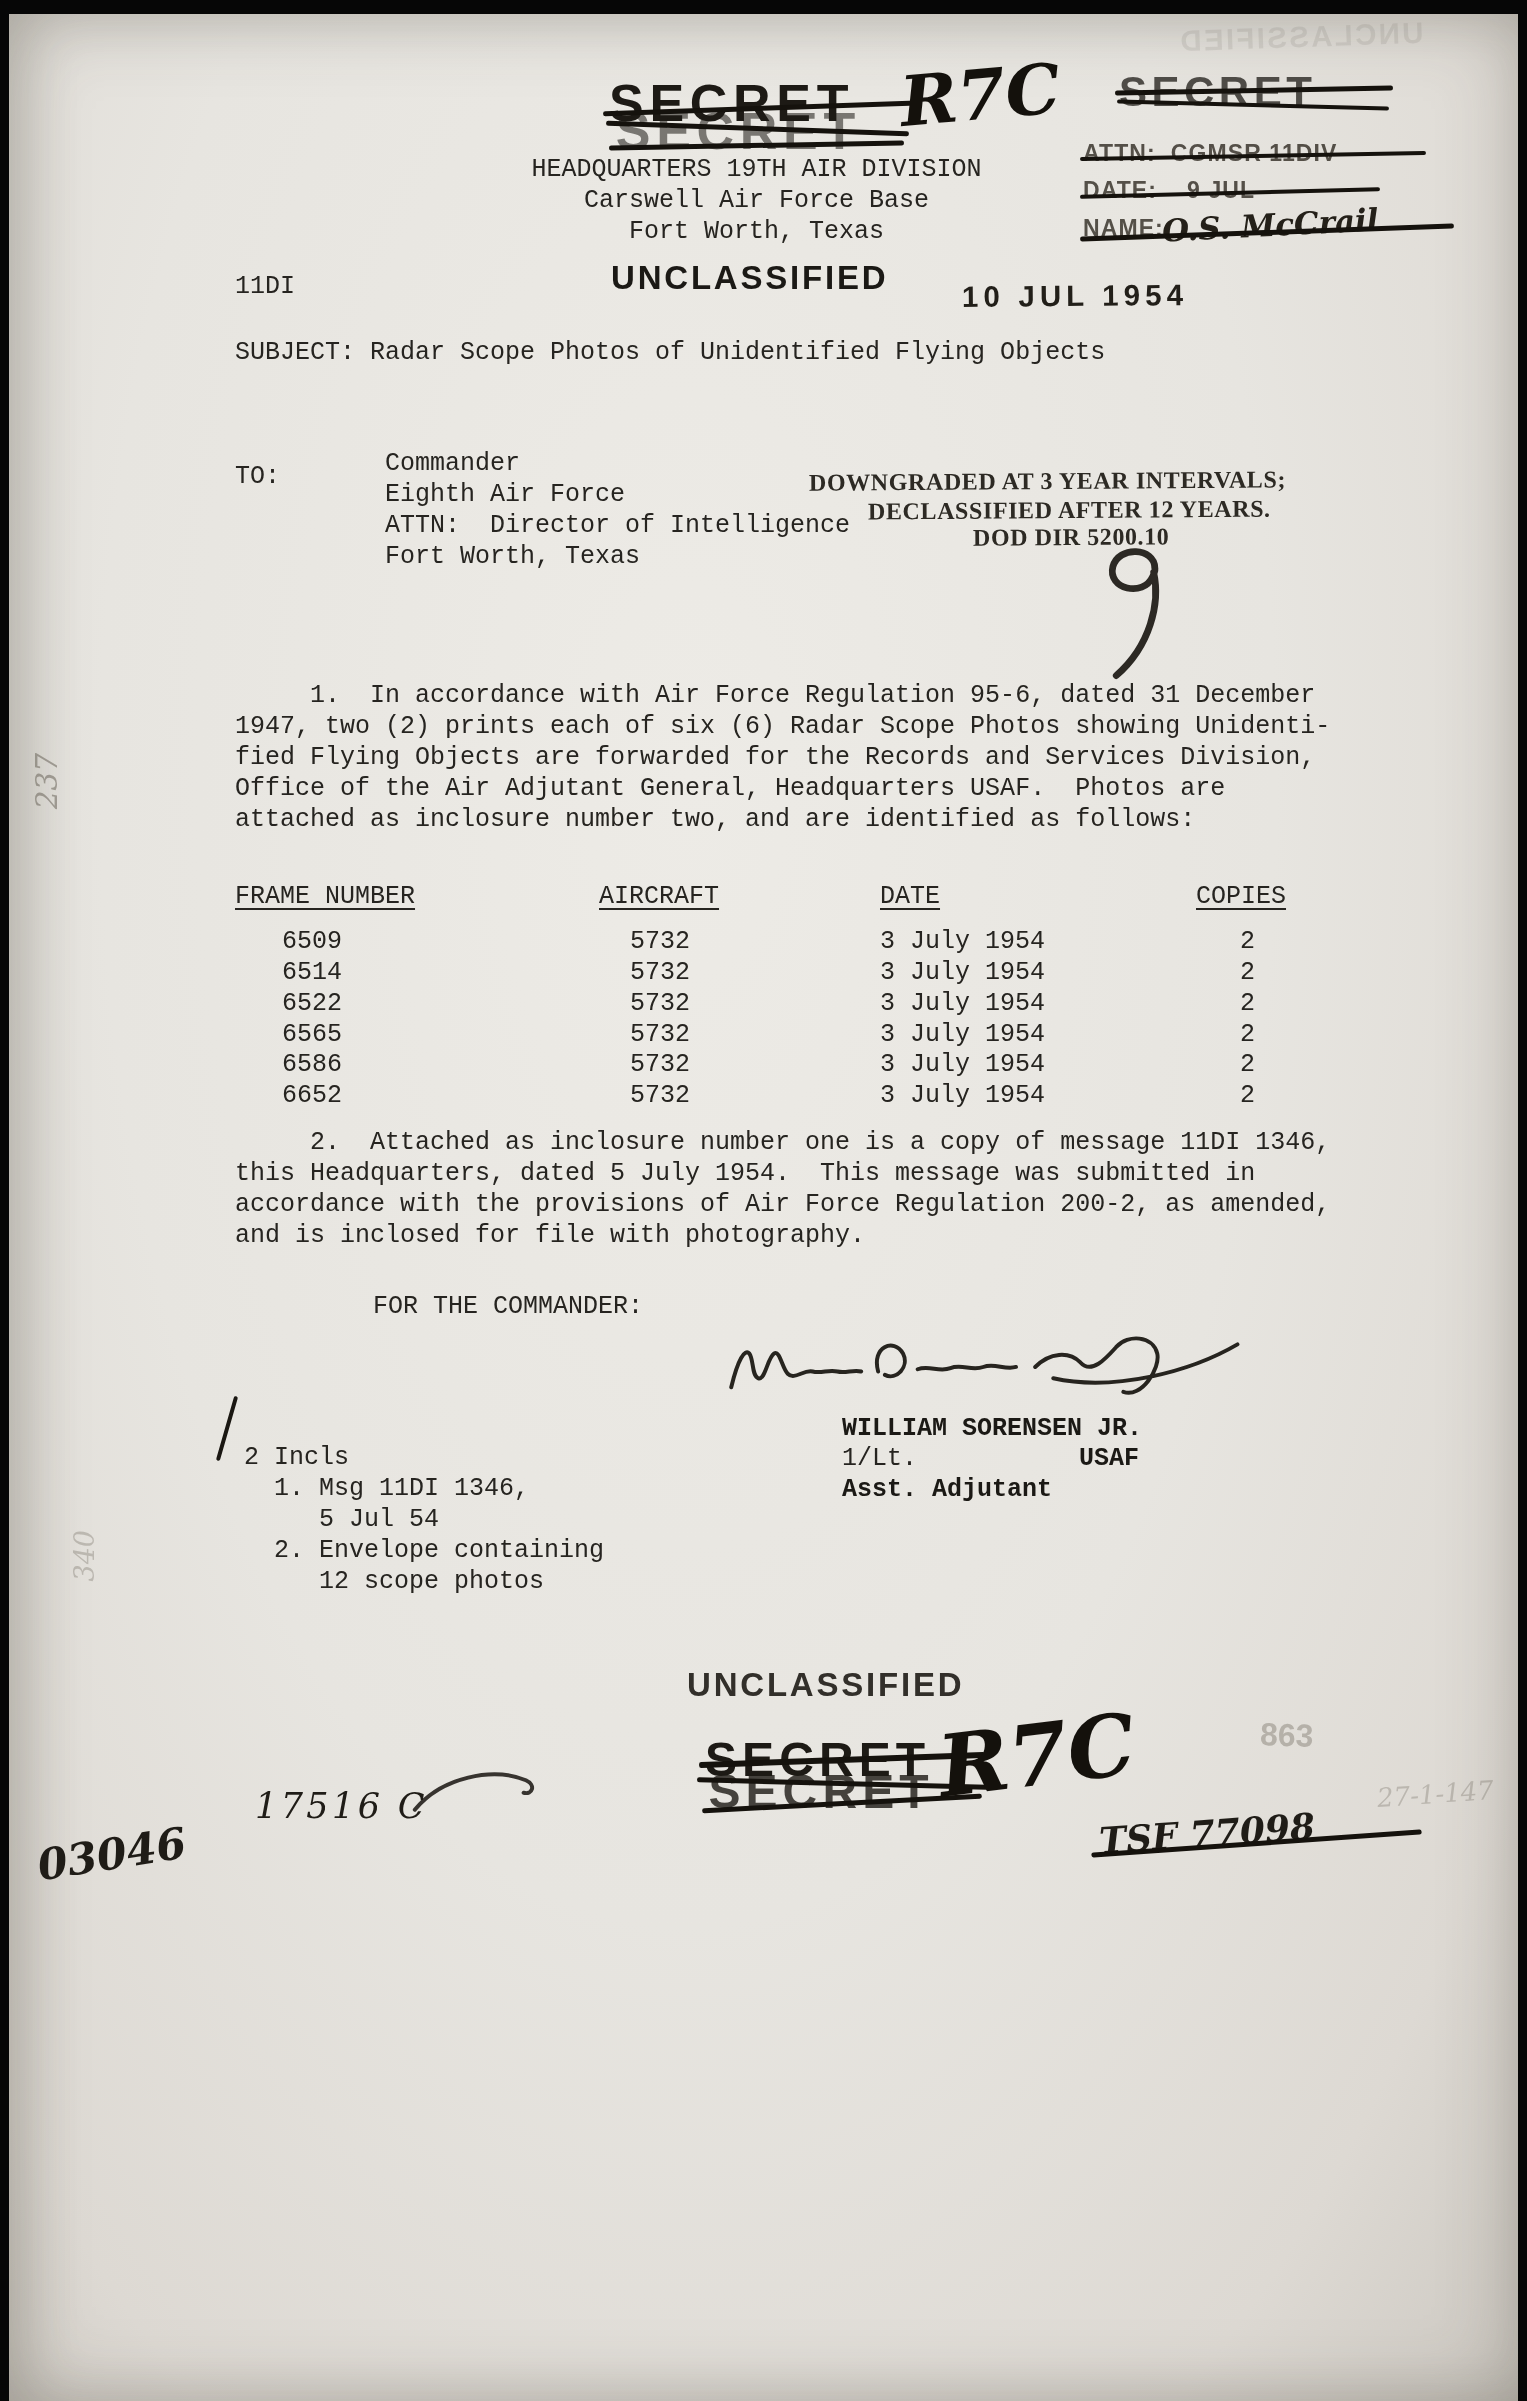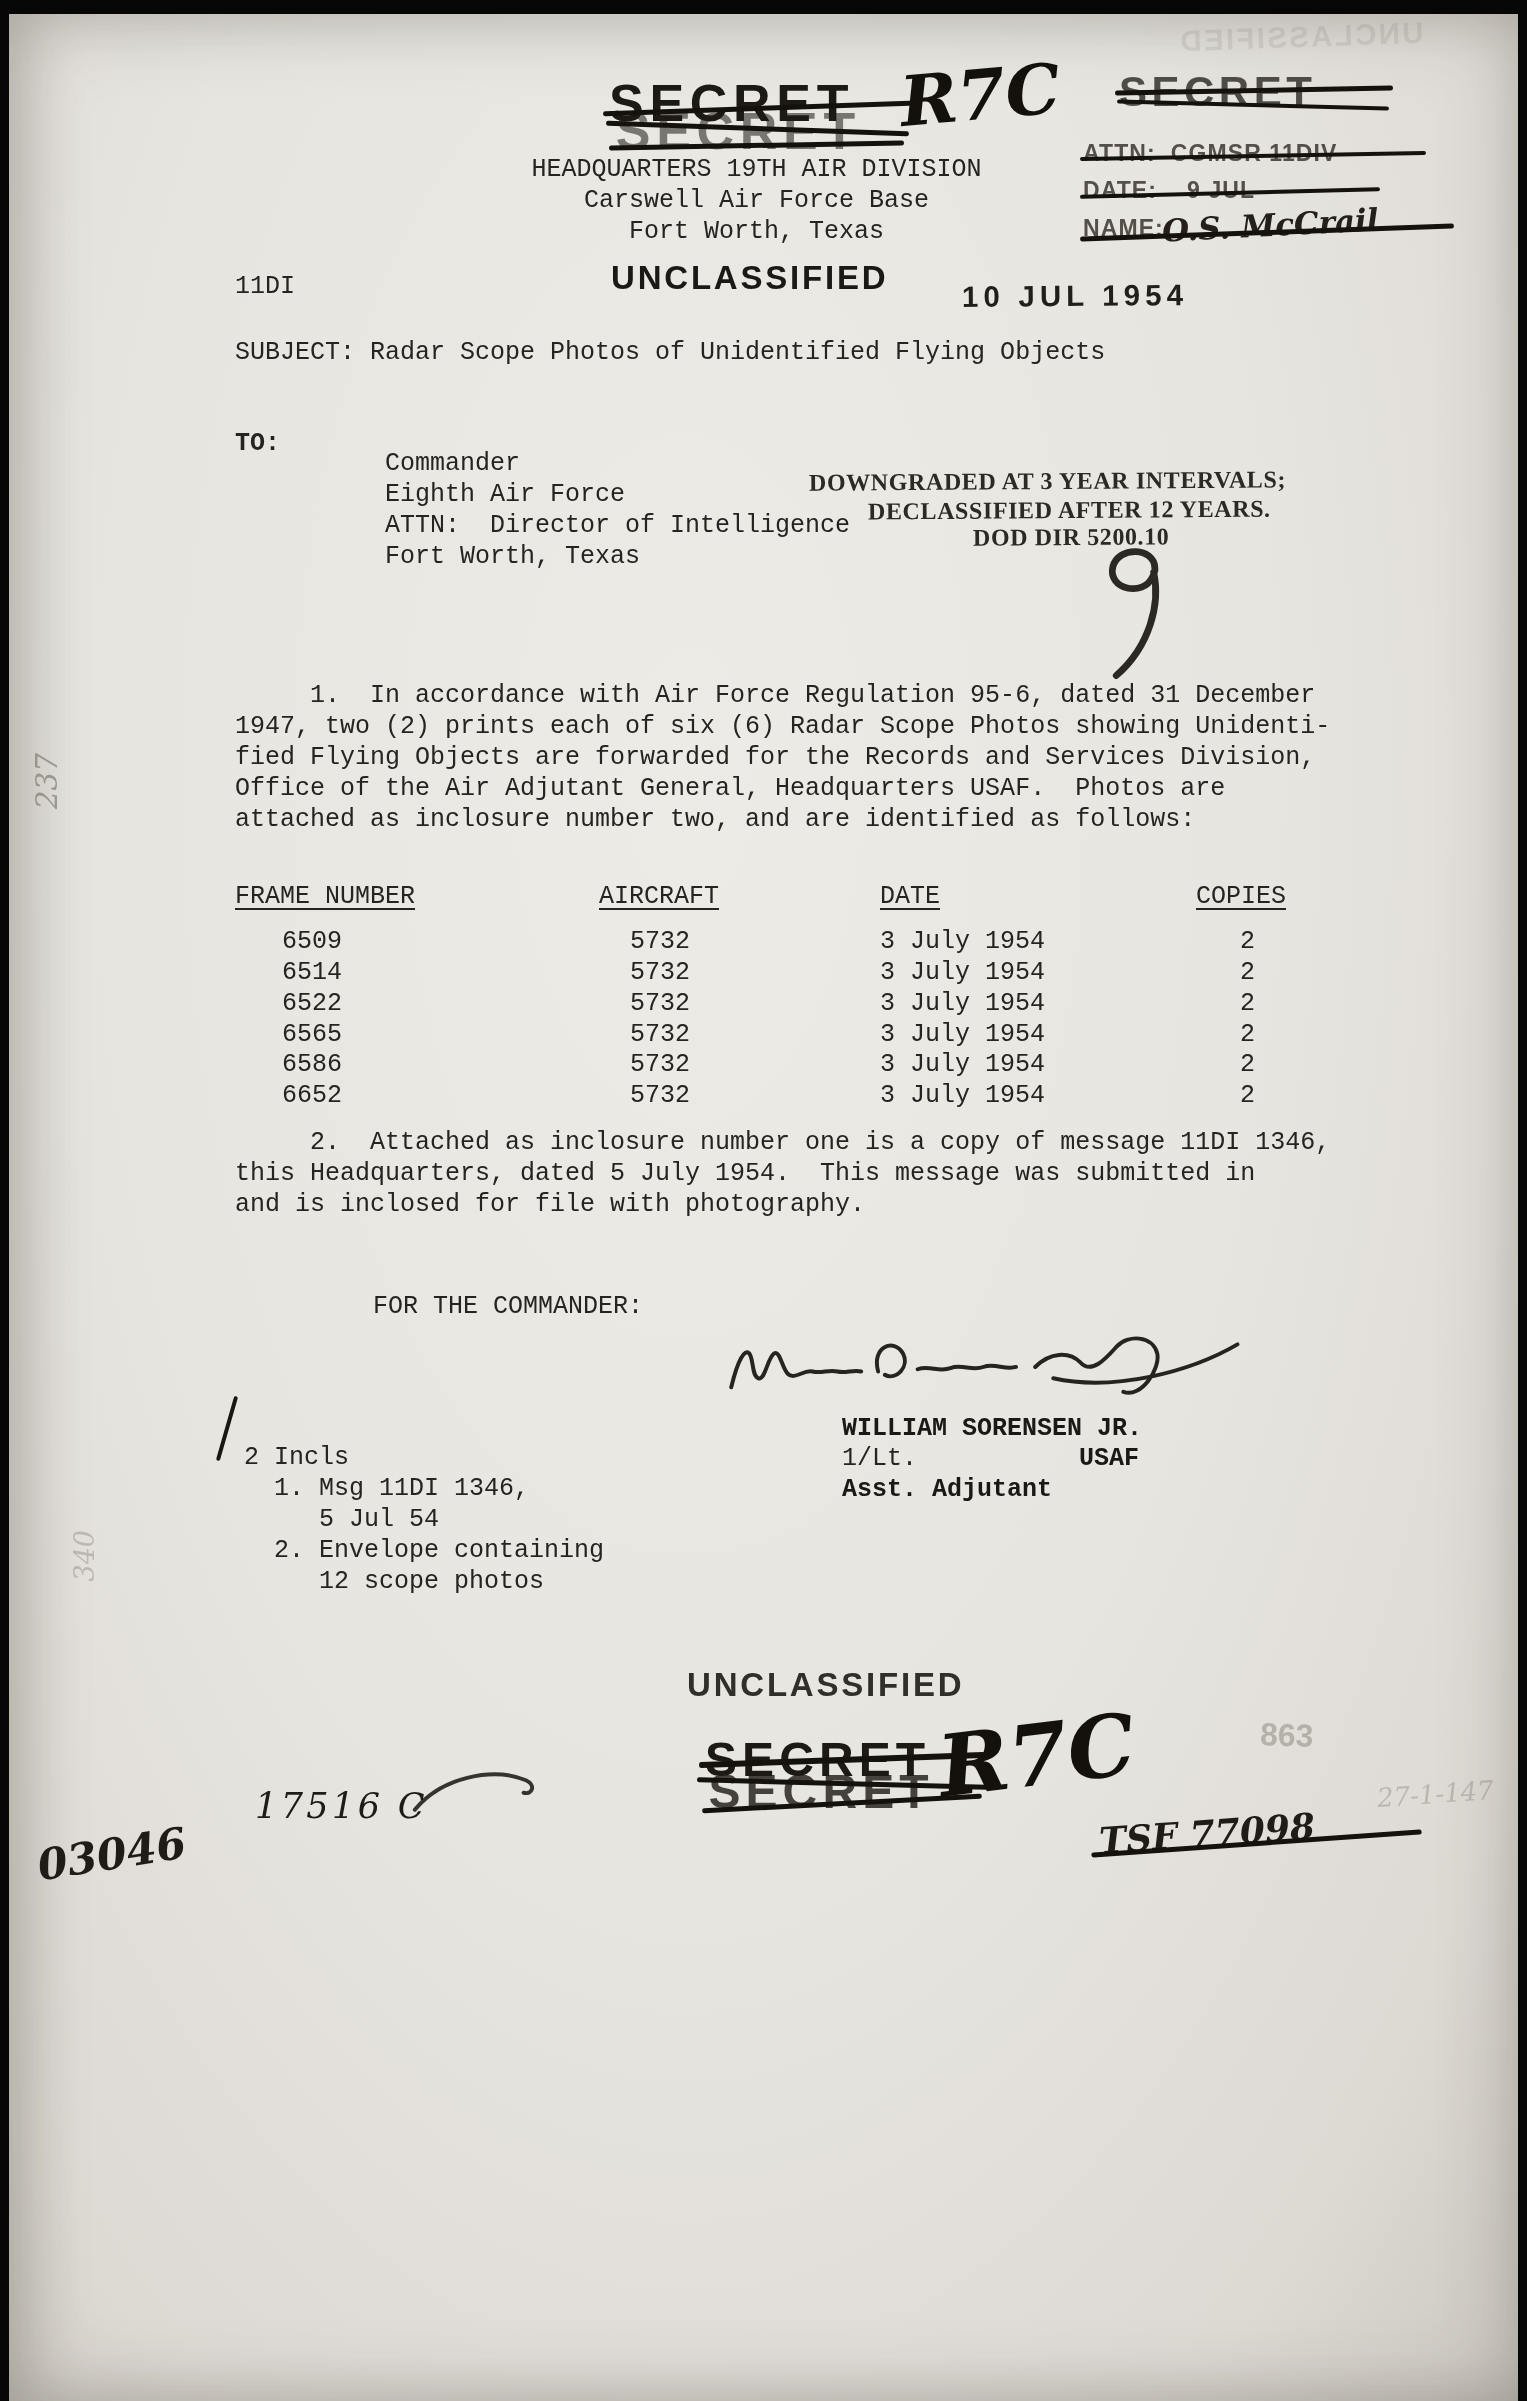--- a/index.html
+++ b/index.html
@@ -61,21 +61,21 @@
   </div>
 
   <div class="abs typed" style="left:235px;top:271px;">11DI</div>
 
   <div class="abs stamp" style="left:611px;top:259px;font-size:33px;letter-spacing:2.8px;color:#1b1915;">UNCLASSIFIED</div>
 
   <div class="abs stamp" style="left:962px;top:279px;font-size:29.5px;letter-spacing:5.1px;color:#221f19;transform:rotate(-.5deg);">10 JUL 1954</div>
 
   <div class="abs typed" style="left:235px;top:337px;">SUBJECT: Radar Scope Photos of Unidentified Flying Objects</div>
 
-  <div class="abs typed" style="left:235px;top:428px;font-weight:bold;">TO:</div>
+  <div class="abs typed" style="left:235px;top:461px;">TO:</div>
   <div class="abs" style="left:385px;top:448px;">
     <div class="typed">Commander</div>
     <div class="typed">Eighth Air Force</div>
     <div class="typed">ATTN:  Director of Intelligence</div>
     <div class="typed">Fort Worth, Texas</div>
   </div>
 
   <div class="abs serifstamp" style="left:809px;top:467px;transform:rotate(-.4deg);">DOWNGRADED AT 3 YEAR INTERVALS;</div>
   <div class="abs serifstamp" style="left:868px;top:496px;transform:rotate(-.4deg);">DECLASSIFIED AFTER 12 YEARS.</div>
   <div class="abs serifstamp" style="left:973px;top:523px;transform:rotate(-.4deg);">DOD DIR 5200.10</div>
@@ -125,20 +125,21 @@
 
     <div class="abs typed" style="left:282px;top:1080px;">6652</div>
     <div class="abs typed" style="left:630px;top:1080px;">5732</div>
     <div class="abs typed" style="left:880px;top:1080px;">3 July 1954</div>
     <div class="abs typed" style="left:1240px;top:1080px;">2</div>
   </div>
 
   <div class="abs" style="left:235px;top:1127px;">
     <div class="typed">     2.  Attached as inclosure number one is a copy of message 11DI 1346,</div>
     <div class="typed">this Headquarters, dated 5 July 1954.  This message was submitted in</div>
+    <div class="typed">accordance with the provisions of Air Force Regulation 200-2, as amended,</div>
     <div class="typed">and is inclosed for file with photography.</div>
   </div>
 
   <div class="abs typed" style="left:373px;top:1291px;text-align:right;">FOR THE COMMANDER:</div>
 
   <svg class="abs" style="left:718px;top:1315px;" width="544" height="113" viewBox="0 0 960 200">
     <path d="M22,128 C34,78 46,60 54,68 C62,78 58,108 70,112 C82,116 86,76 98,68 C108,62 112,94 122,104 C134,116 150,96 166,100 C182,104 194,96 210,100 C224,104 238,96 252,100
              M282,100 C270,56 310,40 326,68 C338,92 314,116 294,106
              M352,96 C372,88 390,102 410,94 C430,86 448,100 468,92 C488,84 506,98 526,92
              M560,92 C586,66 620,64 640,84 C660,106 686,76 704,56 C724,34 768,36 776,68 C782,94 748,148 716,136

